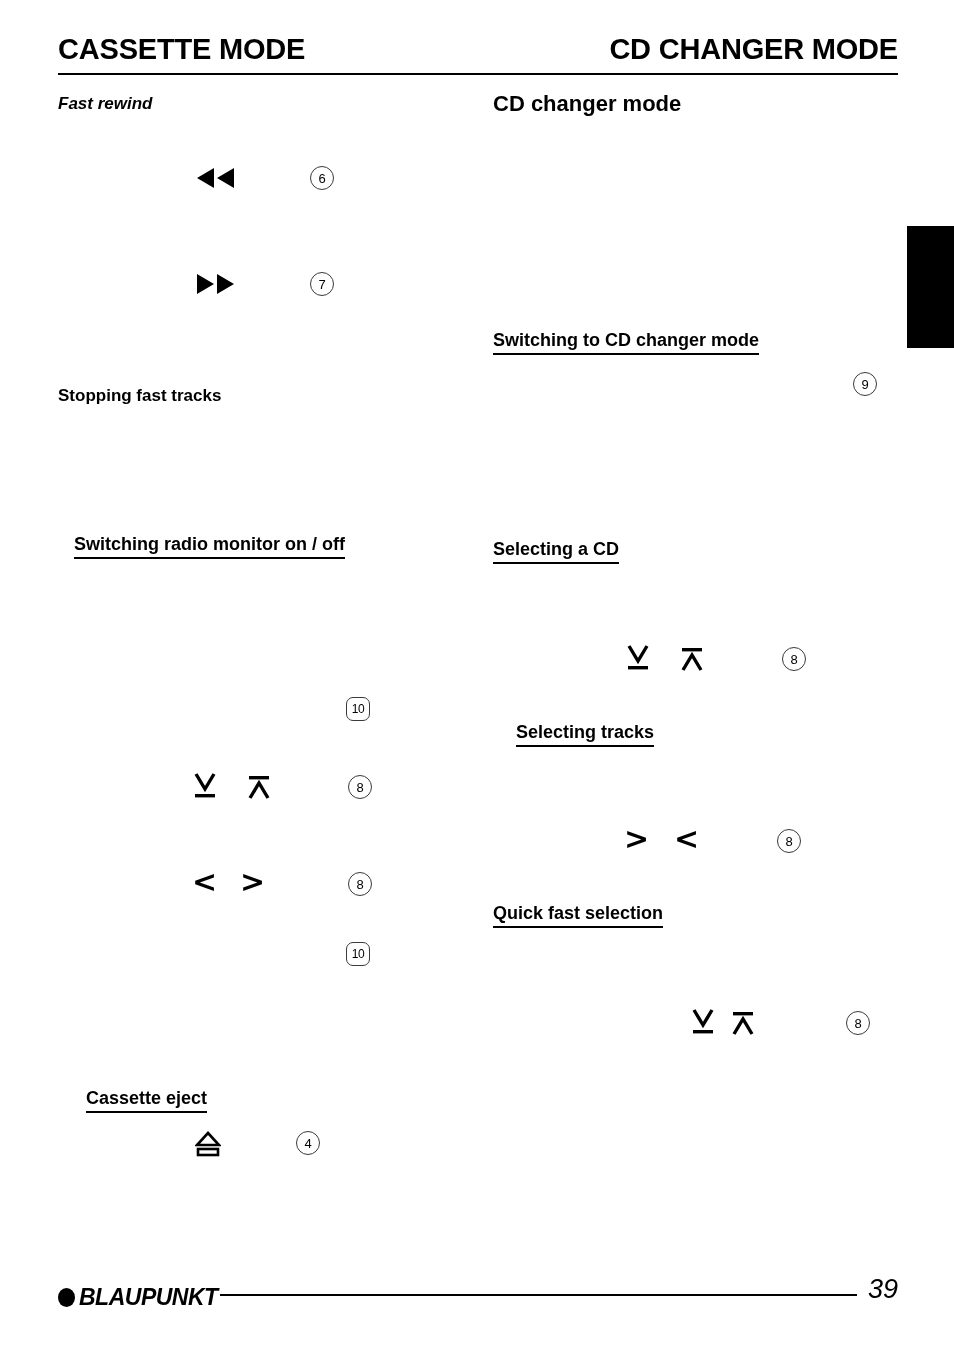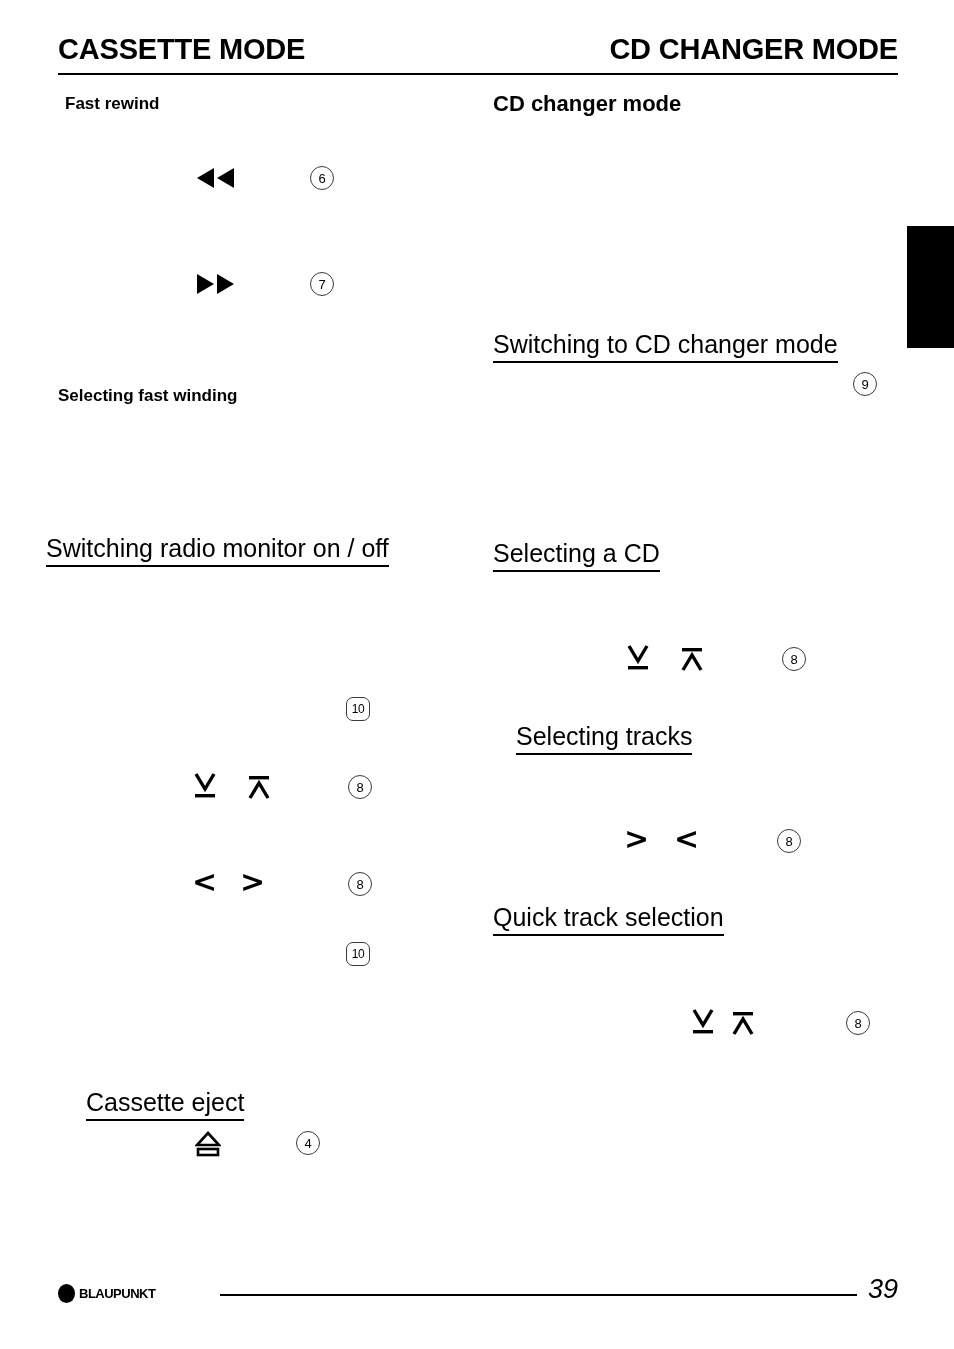--- a/index.html
+++ b/index.html
@@ -47,22 +47,22 @@
     white-space: nowrap;
   }
   .sub-big {
     position: absolute;
     font-size: 22px;
     font-weight: bold;
     white-space: nowrap;
   }
   .sub-underline {
     position: absolute;
-    font-size: 25px;
-    font-weight: normal;
+    font-size: 18px;
+    font-weight: bold;
     white-space: nowrap;
     border-bottom: 2px solid #000;
     padding-bottom: 2px;
   }
 
   
   .edge-tab {
     position: absolute;
     right: 0;
     top: 226px;
@@ -115,22 +115,23 @@
     align-items: center;
     gap: 4px;
   }
   .footer-dot {
     width: 17px;
     height: 19px;
     background: #000;
     border-radius: 50%;
   }
   .footer-word {
-    font-size: 13px;
-    font-weight: bold;
+    font-size: 23px;
+    font-weight: bold;
+    font-style: italic;
     letter-spacing: -0.5px;
   }
   .footer-rule {
     position: absolute;
     left: 220px;
     right: 97px;
     top: 1294px;
     height: 2px;
     background: #000;
   }
@@ -148,41 +149,41 @@
 <div class="page">
 
   <div class="hdr-title hdr-left">CASSETTE MODE</div>
 
   <div class="hdr-title hdr-right">CD CHANGER MODE</div>
 
   <div class="hdr-rule"></div>
 
   <div class="edge-tab"></div>
 
-  <div class="sub-bold" style="left:65px; top:94px;">Fast rewind</div>
+  <div class="sub-bold" style="left:58px; top:94px;font-style:italic;">Fast rewind</div>
 
   <div class="icon-svg" style="left:196px; top:167px;">
     <svg width="40" height="22" viewBox="0 0 40 22">
       <polygon points="18,1 18,21 1,11" fill="#000"></polygon>
       <polygon points="38,1 38,21 21,11" fill="#000"></polygon>
     </svg>
   </div>
   <div class="ref-circle" style="left:310px; top:166px;">6</div>
 
   <div class="icon-svg" style="left:196px; top:273px;">
     <svg width="40" height="22" viewBox="0 0 40 22">
       <polygon points="1,1 1,21 18,11" fill="#000"></polygon>
       <polygon points="21,1 21,21 38,11" fill="#000"></polygon>
     </svg>
   </div>
   <div class="ref-circle" style="left:310px; top:272px;">7</div>
 
-  <div class="sub-bold" style="left:58px; top:386px;">Selecting fast winding</div>
-
-  <div class="sub-underline" style="left:46px; top:534px;">Switching radio monitor on / off</div>
+  <div class="sub-bold" style="left:58px; top:386px;">Stopping fast tracks</div>
+
+  <div class="sub-underline" style="left:74px; top:534px;">Switching radio monitor on / off</div>
 
   <div class="ref-circle wide" style="left:346px; top:697px;">10</div>
 
   <div class="arrow-bar" style="left:192px; top:772px;">
     <svg width="26" height="30" viewBox="0 0 26 30">
       <path d="M4,2 L13,17 L22,2" stroke="#000" stroke-width="3.4" fill="none"></path>
       <rect x="3" y="22" width="20" height="3.4" fill="#000"></rect>
     </svg>
   </div>
   <div class="arrow-bar" style="left:246px; top:772px;">
@@ -230,21 +231,21 @@
     </svg>
   </div>
   <div class="ref-circle" style="left:782px; top:647px;">8</div>
 
   <div class="sub-underline" style="left:493px; top:722px;margin-left:23px;">Selecting tracks</div>
 
   <div class="chev" style="left:624px; top:824px;">&gt;</div>
   <div class="chev" style="left:674px; top:824px;">&lt;</div>
   <div class="ref-circle" style="left:777px; top:829px;">8</div>
 
-  <div class="sub-underline" style="left:493px; top:903px;">Quick track selection</div>
+  <div class="sub-underline" style="left:493px; top:903px;">Quick fast selection</div>
 
   <div class="arrow-bar" style="left:690px; top:1008px;">
     <svg width="26" height="30" viewBox="0 0 26 30">
       <path d="M4,2 L13,17 L22,2" stroke="#000" stroke-width="3.4" fill="none"></path>
       <rect x="3" y="22" width="20" height="3.4" fill="#000"></rect>
     </svg>
   </div>
   <div class="arrow-bar" style="left:730px; top:1008px;">
     <svg width="26" height="30" viewBox="0 0 26 30">
       <rect x="3" y="4" width="20" height="3.4" fill="#000"></rect>

